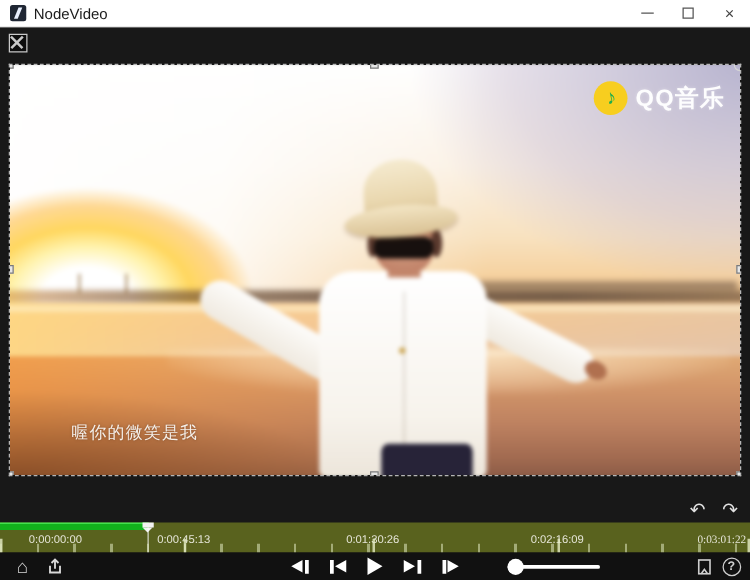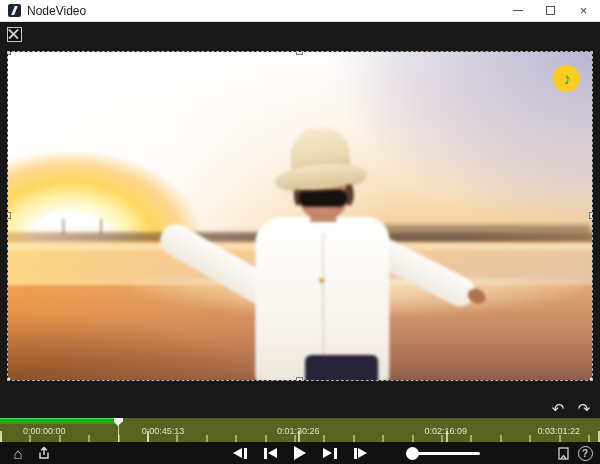--- a/index.html
+++ b/index.html
@@ -137,23 +137,23 @@
   .played-bar { position:absolute; left:0; top:0; width:19.8%; height:5.5px;
               background:linear-gradient(180deg,#43e04e 0 1.5px,#12b11c 1.5px); }
   .playhead { position:absolute; left:19.6%; top:0; width:9px; height:24px; margin-left:-4px; cursor:ew-resize; }
   .playhead .cap { position:absolute; left:0; top:0; width:9px; height:4px; background:#f2f2f2; }
   .playhead .cap::after { content:''; position:absolute; left:0; top:4px; width:0; height:0;
               border-left:4.5px solid transparent; border-right:4.5px solid transparent;
               border-top:4px solid #f2f2f2; }
   .playhead .line { position:absolute; left:4px; top:4px; width:1px; height:20px;
               background:rgba(255,255,255,.75); }
   .ts { position:absolute; top:8px; font-size:9px; color:#e4e4d6; white-space:nowrap; }
-  .ts-0 { left:23px; } .ts-1 { left:24.5%; transform:translateX(-50%);margin-left:16px; }
+  .ts-0 { left:23px; } .ts-1 { left:24.5%; transform:translateX(-50%); }
   .ts-2 { left:49.7%; transform:translateX(-50%); } .ts-3 { left:74.3%; transform:translateX(-50%); }
-  .ts-4 { right:20px; }
+  .ts-4 { right:3px;font-family:Liberation Serif, serif; }
   .major-tick { position:absolute; bottom:0; width:2px; height:11px; background:rgba(230,238,198,.8); }
   .mt-0 { left:0; } .mt-1 { left:24.5%; } .mt-2 { left:49.7%; } .mt-3 { left:74.3%; } .mt-4 { right:0; }
 
   
   .bottombar { position:absolute; left:0; top:420px; width:600px; height:22px; background:#111111; }
   .bb-icon { position:absolute; top:2px; width:18px; height:18px; display:flex; align-items:center;
              justify-content:center; color:#d8d8d8; cursor:pointer; }
   .home-btn { left:9px; } .export-btn { left:35px; }
   .time-display { position:absolute; left:109px; top:0; width:100px; height:22px; line-height:22px;
              text-align:center; color:#2b72d9; font-size:11px; font-family:"Liberation Sans",sans-serif; }
@@ -233,21 +233,23 @@
       <div class="sunglasses"></div>
       <div class="hat-crown"></div>
       <div class="hat-brim"></div>
       <div class="pants"></div>
     </div>
 
     <div class="watermark">
       <div class="wm-circle">
         <span class="wm-note">♪</span>
       </div>
-    </div>
+      <span class="wm-label">QQ音乐</span>
+    </div>
+    <div class="subtitle">喔你的微笑是我</div>
 
     <div class="handle h-tl"></div>
     <div class="handle h-t"></div>
     <div class="h-rotate"></div>
     <div class="handle h-l"></div>
     <div class="handle h-r"></div>
     <div class="handle h-bl"></div>
     <div class="handle h-b"></div>
     <div class="handle h-br"></div>
   </div>

